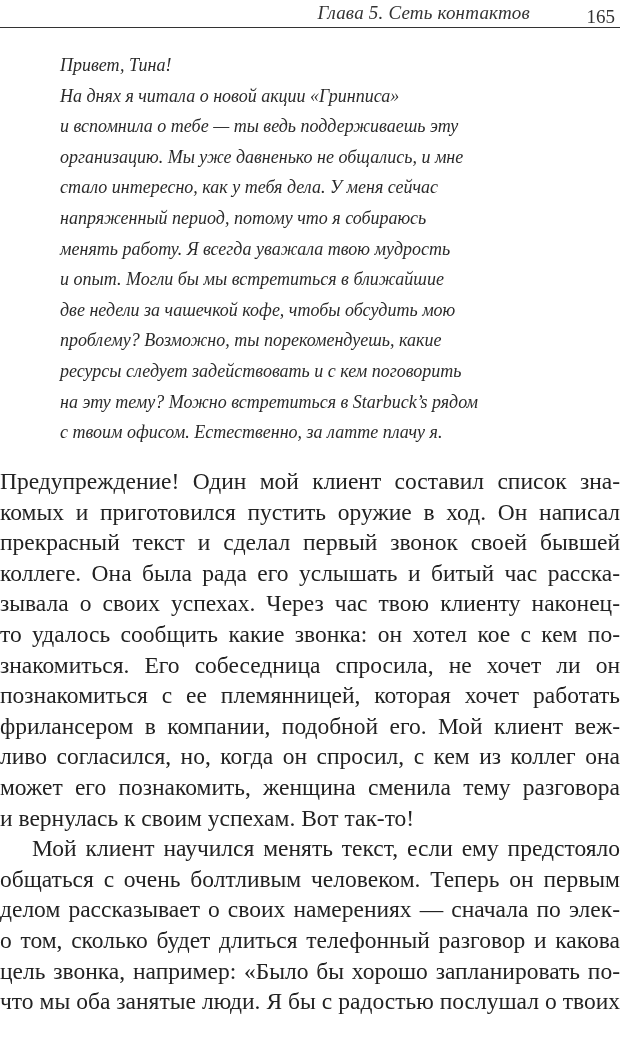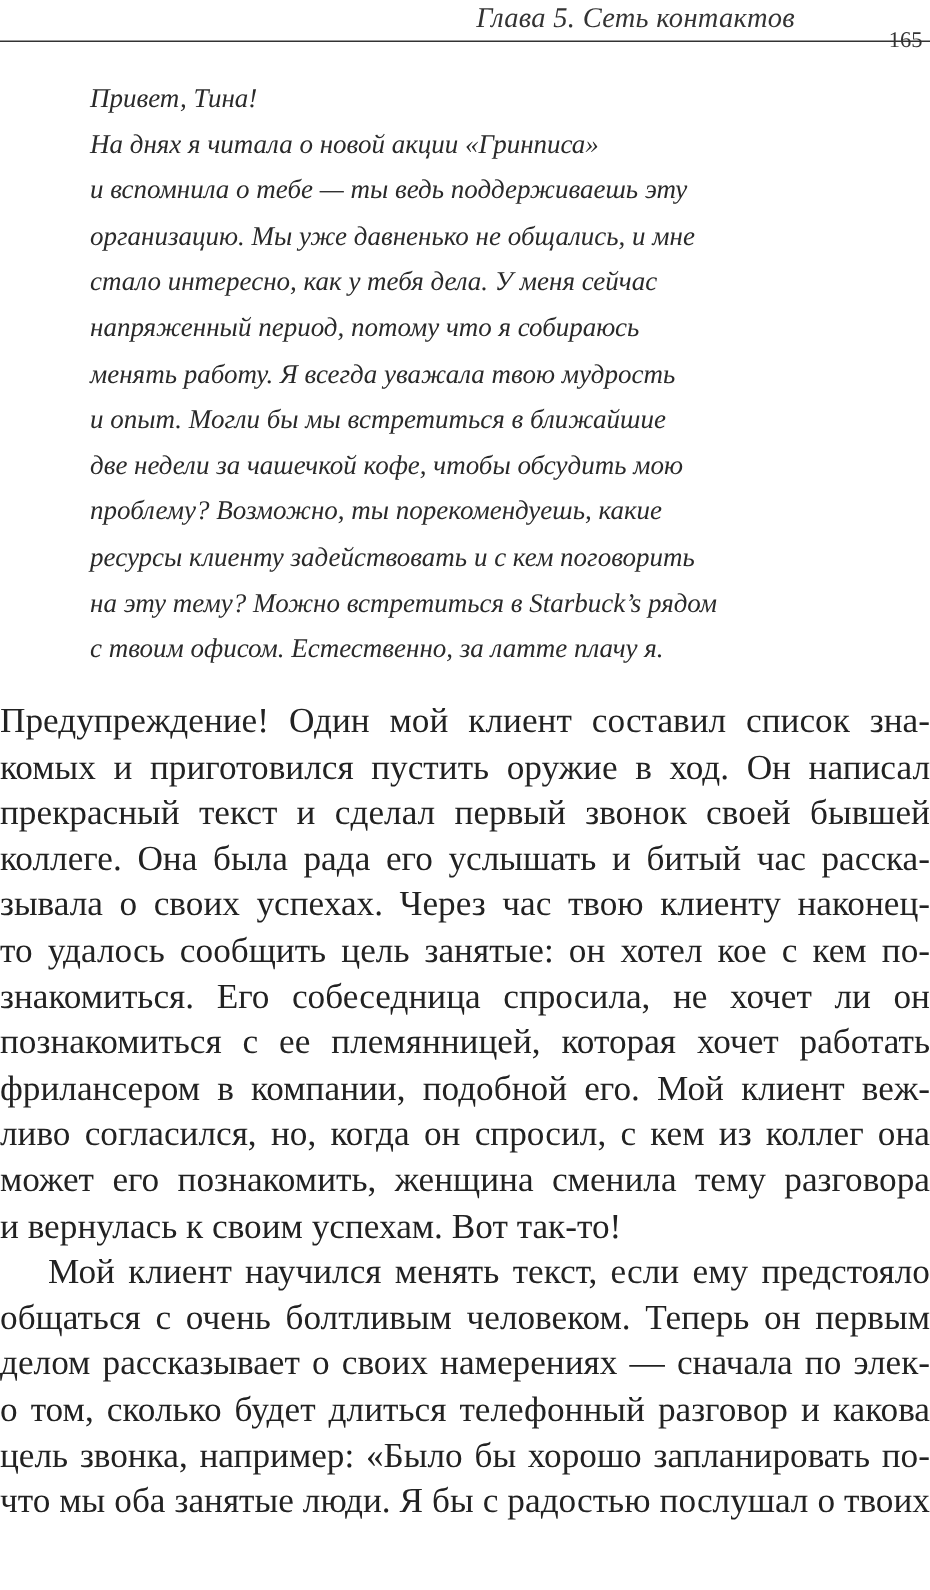--- a/index.html
+++ b/index.html
@@ -29,22 +29,22 @@
       right: 90px;
       top: 2px;
       font-style: italic;
       font-size: 19px;
       color: #333333;
       letter-spacing: 0.2px;
     }
     .running-head .page-num {
       position: absolute;
       right: 5px;
-      top: 19px;
-      font-size: 15px;
+      top: 6px;
+      font-size: 19px;
       color: #333333;
     }
     .letter {
       position: absolute;
       left: 60px;
       top: 50px;
       width: 560px;
     }
     .letter .line {
       font-style: italic;
@@ -88,33 +88,33 @@
   <div class="line">Привет, Тина!</div>
   <div class="line">На днях я читала о новой акции «Гринписа»</div>
   <div class="line">и вспомнила о тебе — ты ведь поддерживаешь эту</div>
   <div class="line">организацию. Мы уже давненько не общались, и мне</div>
   <div class="line">стало интересно, как у тебя дела. У меня сейчас</div>
   <div class="line">напряженный период, потому что я собираюсь</div>
   <div class="line">менять работу. Я всегда уважала твою мудрость</div>
   <div class="line">и опыт. Могли бы мы встретиться в ближайшие</div>
   <div class="line">две недели за чашечкой кофе, чтобы обсудить мою</div>
   <div class="line">проблему? Возможно, ты порекомендуешь, какие</div>
-  <div class="line">ресурсы клиенту задействовать и с кем поговорить</div>
+  <div class="line">ресурсы следует задействовать и с кем поговорить</div>
   <div class="line">на эту тему? Можно встретиться в Starbuck’s рядом</div>
   <div class="line">с твоим офисом. Естественно, за латте плачу я.</div>
 </div>
 
 <div class="body-text">
   <div>
     <div class="line">Предупреждение! Один мой клиент составил список зна-</div>
     <div class="line">комых и приготовился пустить оружие в ход. Он написал</div>
     <div class="line">прекрасный текст и сделал первый звонок своей бывшей</div>
     <div class="line">коллеге. Она была рада его услышать и битый час расска-</div>
     <div class="line">зывала о своих успехах. Через час твою клиенту наконец-</div>
-    <div class="line">то удалось сообщить цель занятые: он хотел кое с кем по-</div>
+    <div class="line">то удалось сообщить какие звонка: он хотел кое с кем по-</div>
     <div class="line">знакомиться. Его собеседница спросила, не хочет ли он</div>
     <div class="line">познакомиться с ее племянницей, которая хочет работать</div>
     <div class="line">фрилансером в компании, подобной его. Мой клиент веж-</div>
     <div class="line">ливо согласился, но, когда он спросил, с кем из коллег она</div>
     <div class="line">может его познакомить, женщина сменила тему разговора</div>
     <div class="line last">и вернулась к своим успехам. Вот так-то!</div>
   </div>
   <div>
     <div class="line indent">Мой клиент научился менять текст, если ему предстояло</div>
     <div class="line">общаться с очень болтливым человеком. Теперь он первым</div>

